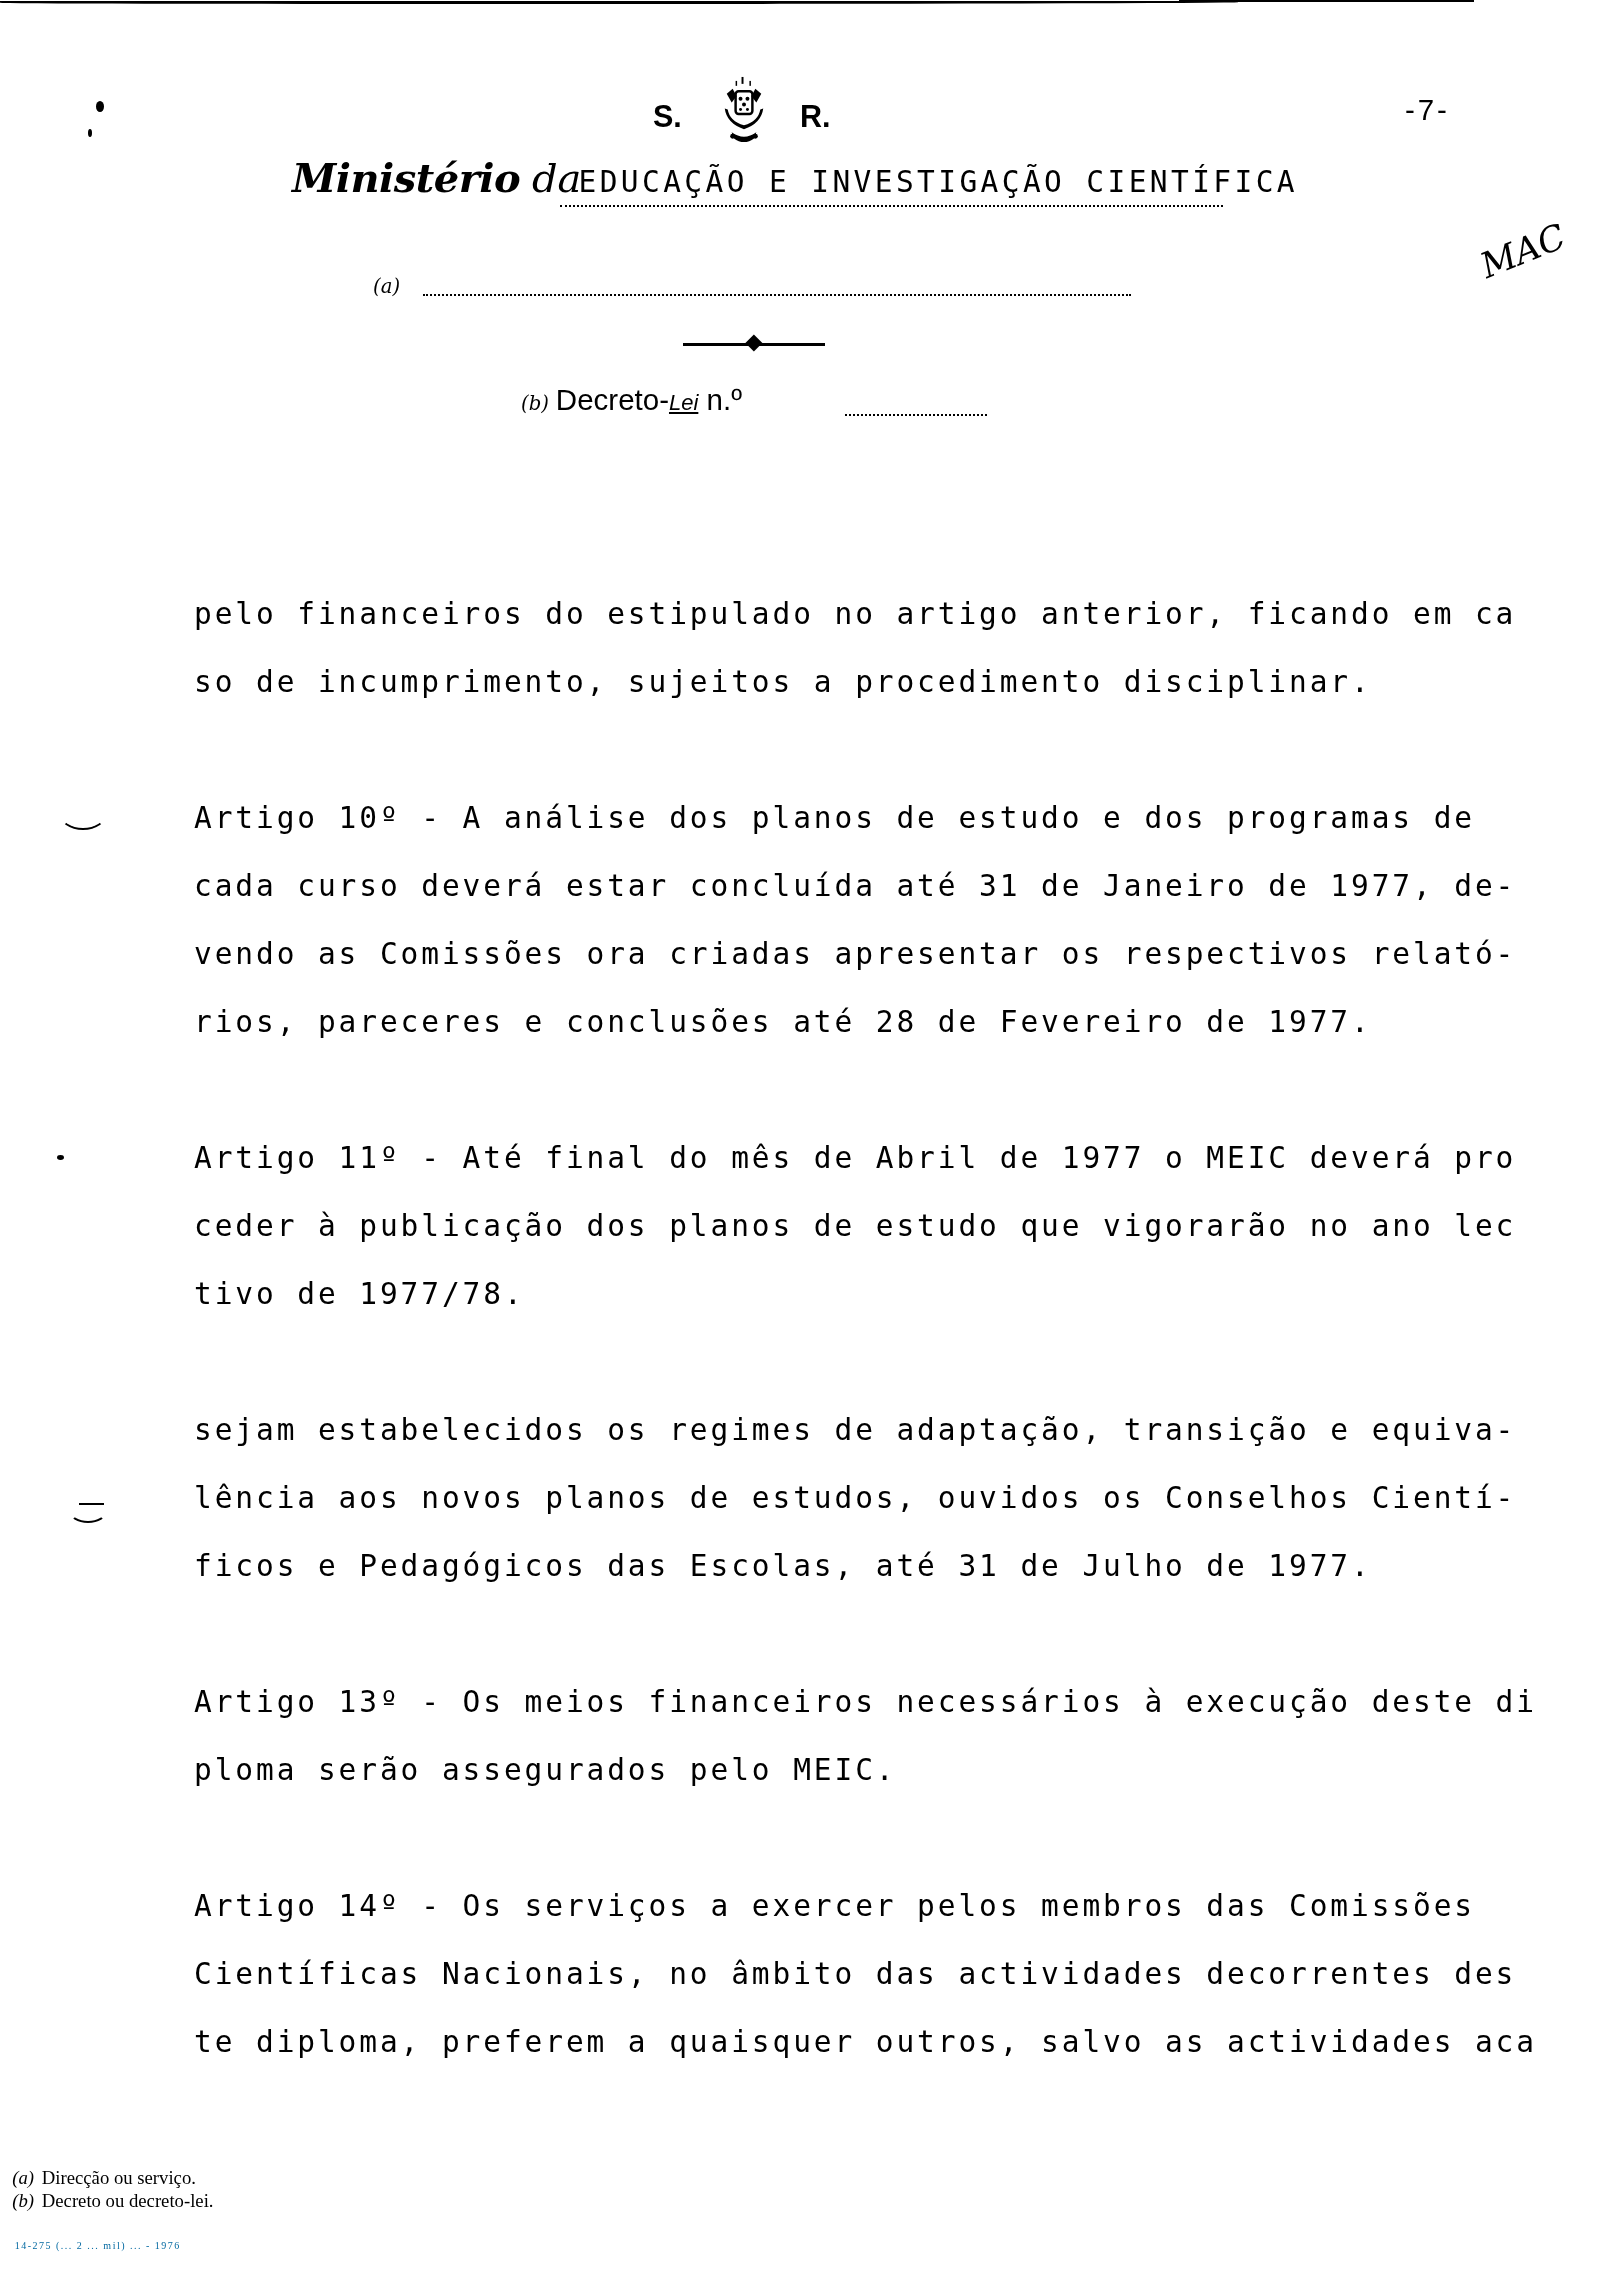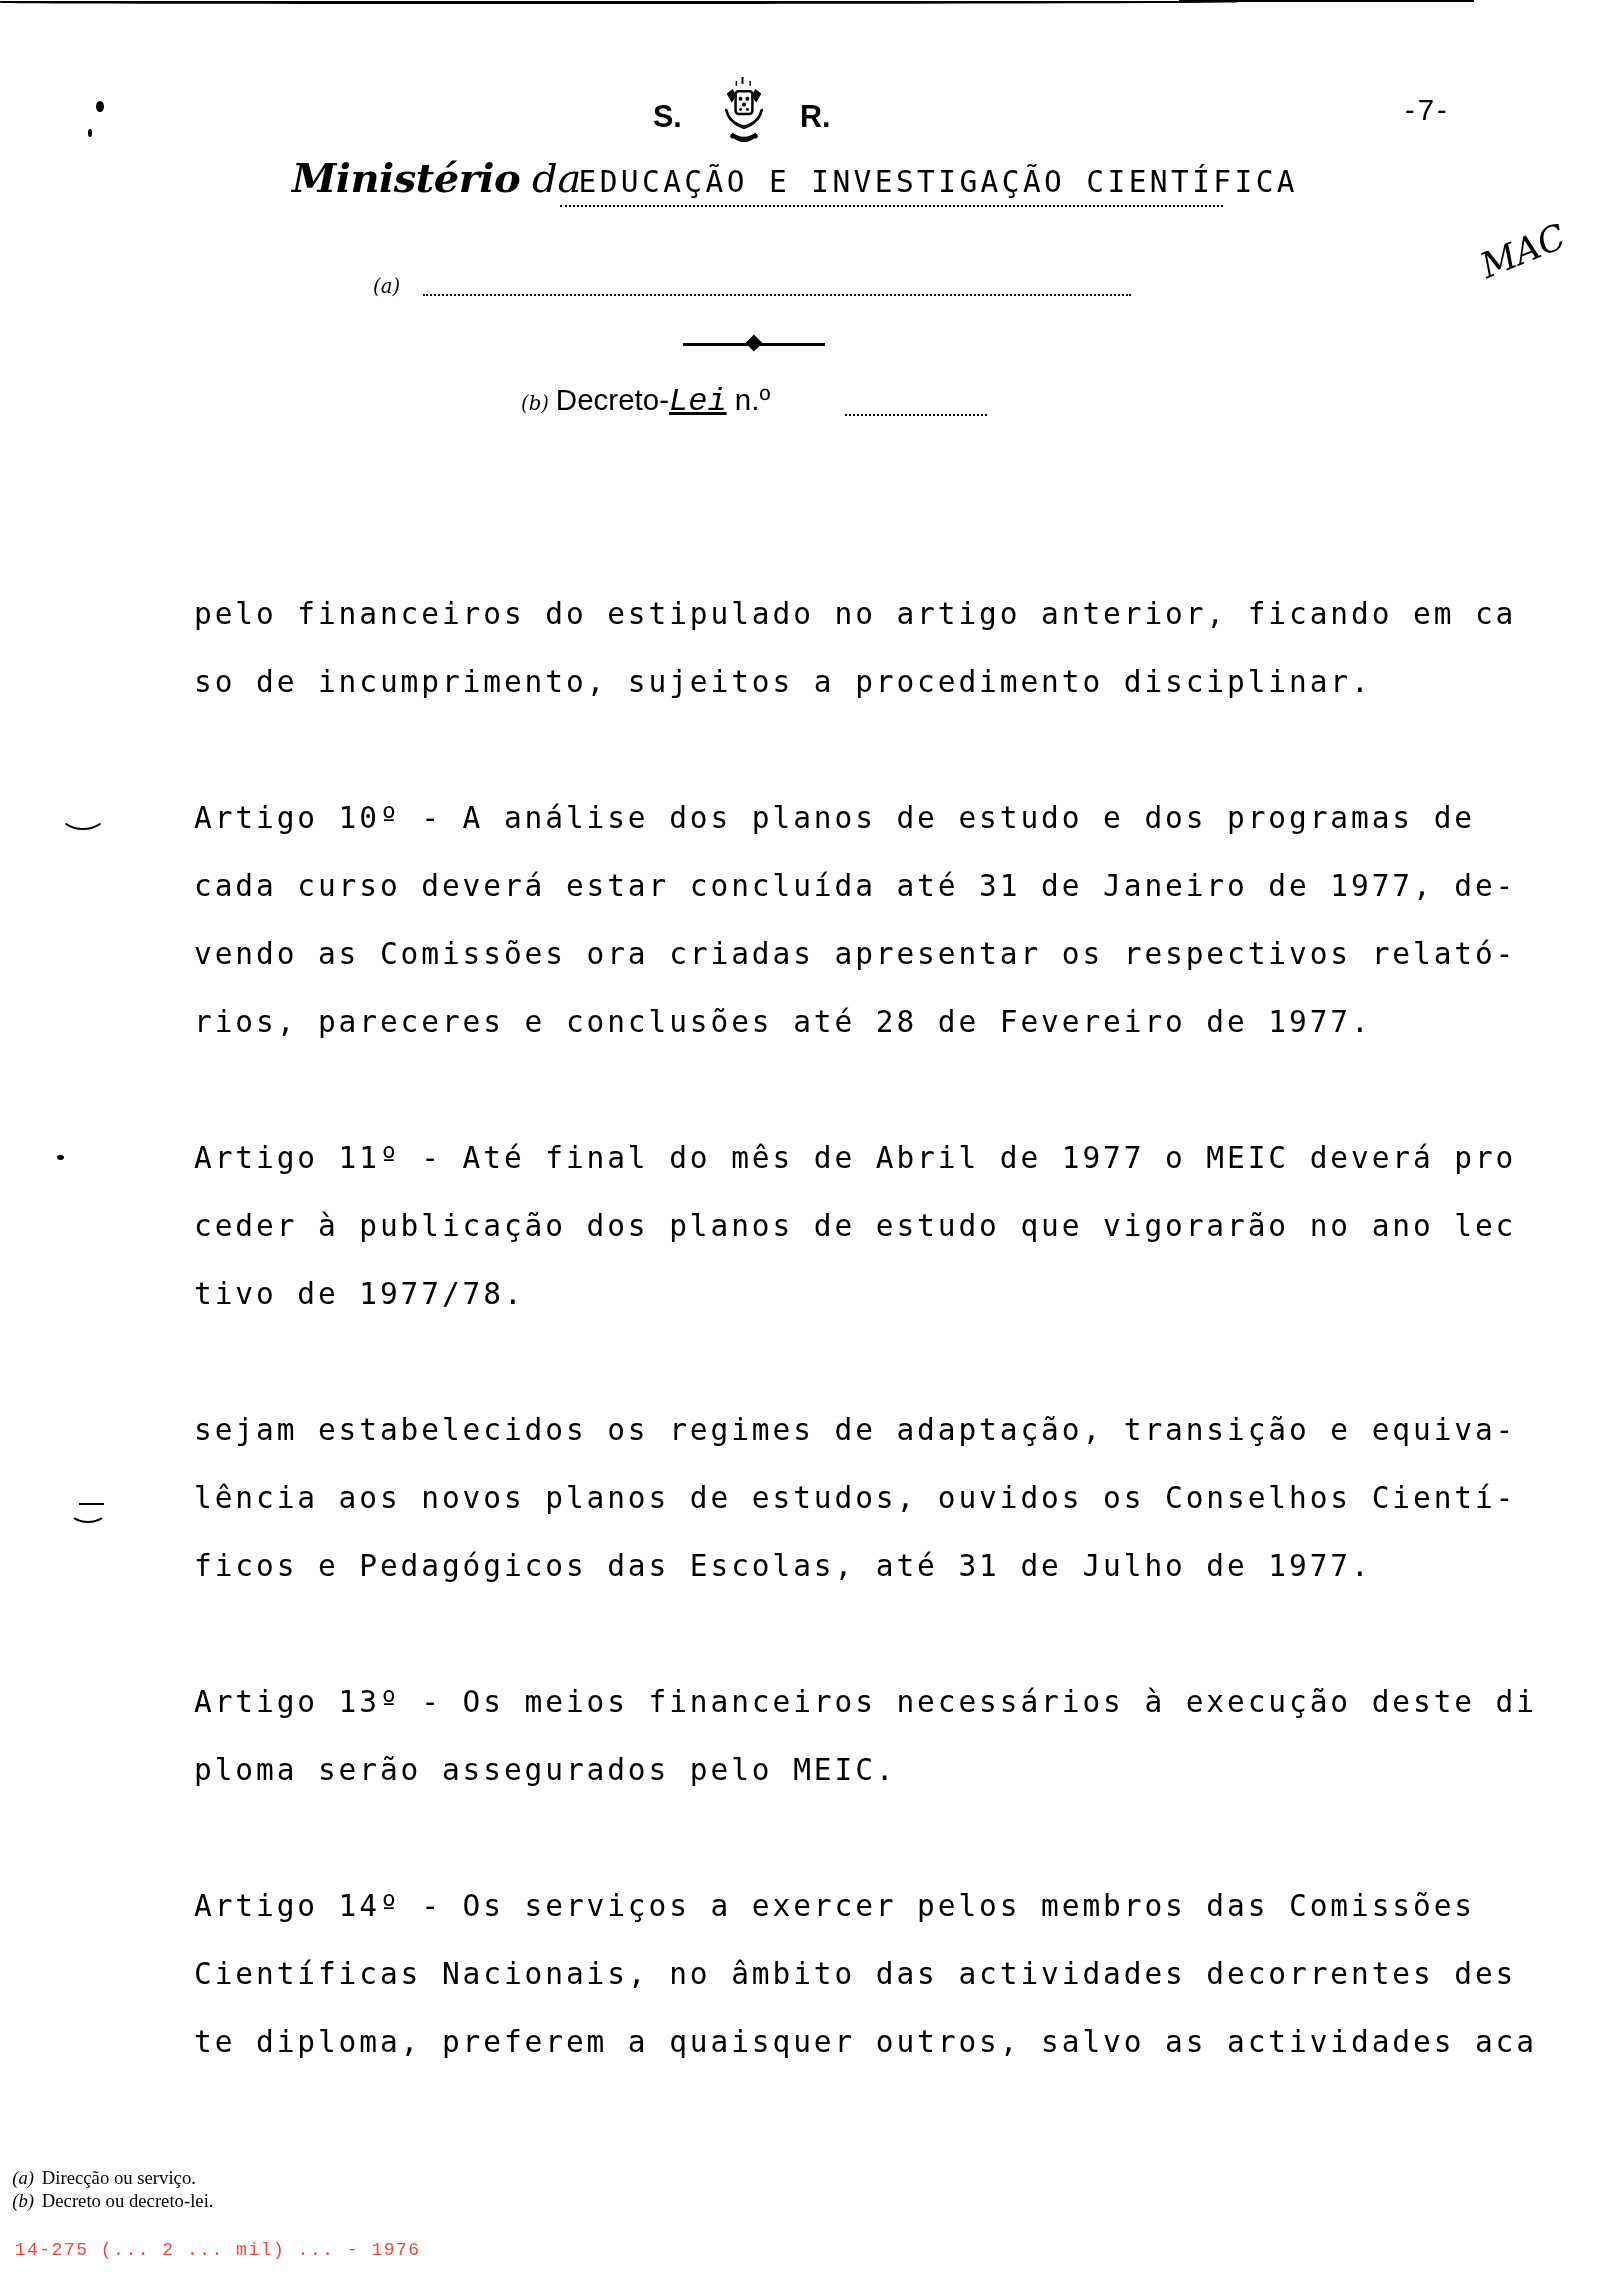--- a/index.html
+++ b/index.html
@@ -23,39 +23,39 @@
 
   .line-a-label { left: 373px; top: 275px; font-family: "DejaVu Serif", serif; font-style: italic; font-size: 19.7px; }
   .line-a-dots { left: 423px; top: 294px; width: 708px; border-bottom: 2px dotted #000; }
 
   .ornament { left: 683px; top: 337px; width: 142px; height: 14.7px; }
   .ornament .bar { position: absolute; top: 5.9px; height: 2.9px; width: 142px; background: #000; }
   .ornament .diamond { position: absolute; left: 65px; top: 0; width: 11.8px; height: 11.8px; background: #000; transform: rotate(45deg); }
 
   .decreto { left: 521px; top: 383px; white-space: nowrap; font-family: "Liberation Sans", sans-serif; font-size: 29.5px; }
   .decreto .b { font-family: "DejaVu Serif", serif; font-style: italic; font-size: 19.7px; margin-right: 6.9px; }
-  .decreto .lei { font-family: Liberation Mono, monospace; font-style: italic; font-size: 32px; text-decoration: underline; }
+  .decreto .lei { font-family: Liberation Sans, sans-serif; font-style: italic; font-size: 22px; text-decoration: underline; }
   .decreto-dots { left: 845px; top: 414px; width: 142px; border-bottom: 2px dotted #000; }
 
   .body { left: 194px; top: 580px; width: 1297px; font-family: "DejaVu Sans Mono", monospace; font-size: 29.5px; letter-spacing: 2.9px; }
   .body .ln { height: 68px; line-height: 68px; white-space: nowrap; }
   .body .gap { height: 68px; }
 
   .hand-note { left: 1479px; top: 231px; font-family: "DejaVu Serif", serif; font-style: italic; font-size: 35px; transform: rotate(-22deg); }
 
   .punch { border: 2.5px solid #000; border-color: transparent transparent #000 transparent; border-radius: 50%; }
   .punch1 { left: 59px; top: 796px; width: 44px; height: 29.5px; }
   .punch2 { left: 69px; top: 1499px; width: 34px; height: 19.7px; }
   .punch2b { left: 79px; top: 1503px; width: 24.6px; height: 4.9px; border-top: 2px solid #000; }
 
   .margin-dot { width: 7.9px; height: 10.8px; background: #000; border-radius: 50%; }
 
   .footnotes { left: 12.3px; top: 2167px; font-family: Liberation Serif, serif; font-size: 18.7px; line-height: 22.6px; }
   .footnotes .k { font-style: italic; display: inline-block; width: 29.5px; }
-  .print-code { left: 14.7px; top: 2240px; font-family: Liberation Mono, monospace; font-size: 18px; color: #ef4444; letter-spacing: 1.5px; }
+  .print-code { left: 14.7px; top: 2240px; font-family: Liberation Serif, serif; font-size: 10px; color: #0369a1; letter-spacing: 1.5px; }
 </style>
 </head>
 <body>
 
 <div class="abs top-rule"></div>
 <div class="abs top-rule2"></div>
 
 <div class="abs sr">
   <span class="s">S.</span>
   <svg class="crest" viewBox="0 0 150 150">

